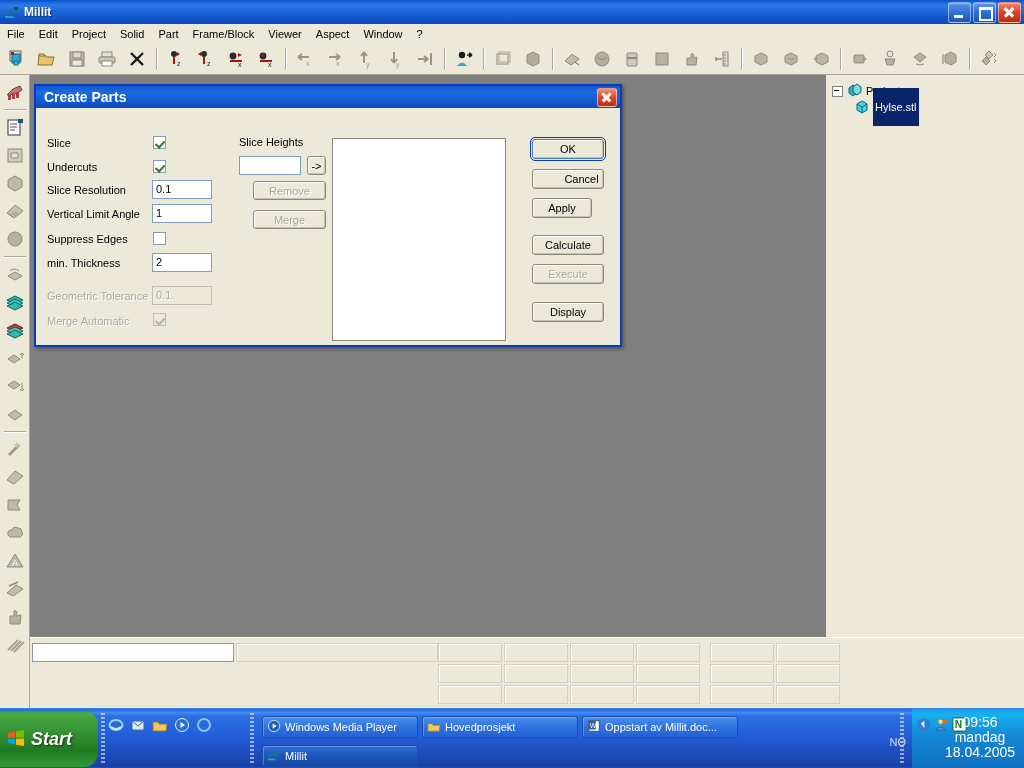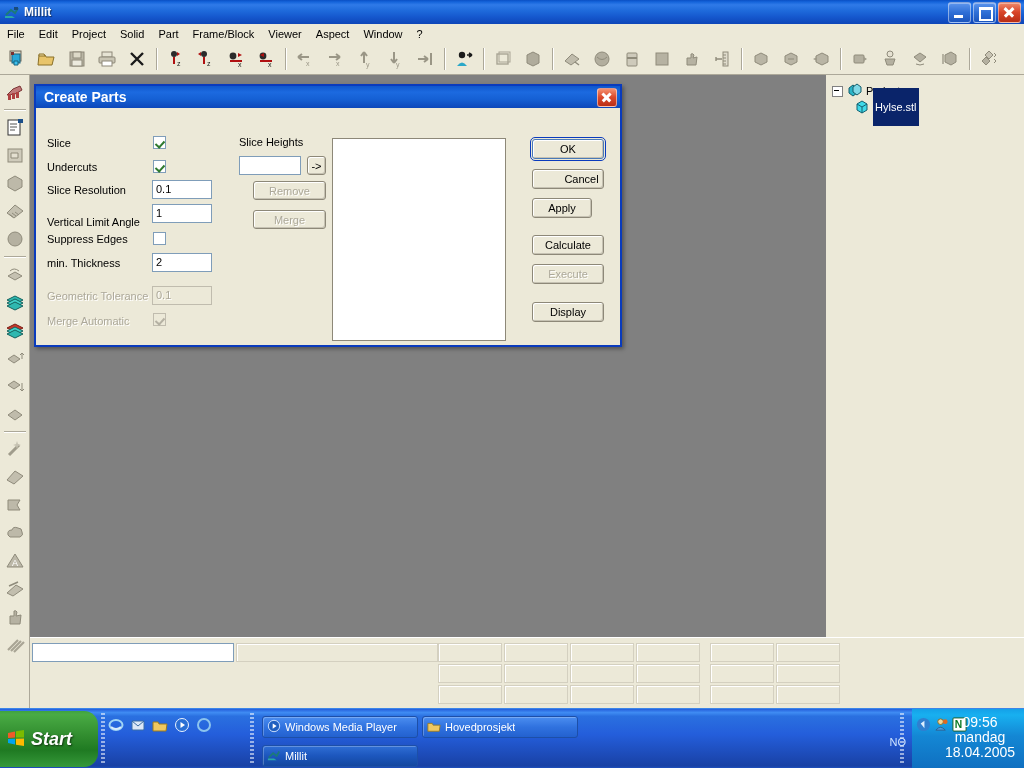--- a/index.html
+++ b/index.html
@@ -612,21 +612,21 @@
 
       <div class="f-label" style="left:11px;top:29px;">Slice</div>
       <div class="chk on" style="left:117px;top:28px;"></div>
 
       <div class="f-label" style="left:11px;top:53px;">Undercuts</div>
       <div class="chk on" style="left:117px;top:52px;"></div>
 
       <div class="f-label" style="left:11px;top:76px;">Slice Resolution</div>
       <div class="txt" style="left:116px;top:72px;width:60px;">0.1</div>
 
-      <div class="f-label" style="left:11px;top:100px;margin-top:8px;">Vertical Limit Angle</div>
+      <div class="f-label" style="left:11px;top:100px;">Vertical Limit Angle</div>
       <div class="txt" style="left:116px;top:96px;width:60px;">1</div>
 
       <div class="f-label" style="left:11px;top:125px;">Suppress Edges</div>
       <div class="chk" style="left:117px;top:124px;"></div>
 
       <div class="f-label" style="left:11px;top:149px;">min. Thickness</div>
       <div class="txt" style="left:116px;top:145px;width:60px;">2</div>
 
       <div class="f-label dis" style="left:11px;top:182px;">Geometric Tolerance</div>
       <div class="txt dis" style="left:116px;top:178px;width:60px;">0.1</div>
@@ -712,20 +712,30 @@
 
     <div class="taskbtn" style="left:422px;top:7px;width:156px;">
       <span>
         <svg width="14" height="14" viewBox="0 0 16 16">
           <path d="M1 5 L6 5 L7 7 L15 7 L14 14 L1 14 Z" fill="#f0c860" stroke="#9a7a20"></path>
         </svg>
       </span>
       <span class="tlab">Hovedprosjekt</span>
     </div>
 
+    <div class="taskbtn" style="left:582px;top:7px;width:156px;">
+      <span>
+        <svg width="14" height="14" viewBox="0 0 16 16">
+          <rect x="2" y="2" width="12" height="12" fill="#fff" stroke="#444"></rect>
+          <rect x="2" y="2" width="8" height="10" fill="#2a5fae"></rect>
+          <text x="3" y="10" font-size="8" fill="#fff" font-family="sans-serif">W</text>
+        </svg>
+      </span>
+      <span class="tlab">Oppstart av Millit.doc...</span>
+    </div>
 
     <div class="taskbtn" style="left:262px;top:36px;width:156px;background:linear-gradient(to bottom,#2f6fd6,#1c56bd 50%,#14479f);">
       <span>
         <svg width="14" height="14" viewBox="0 0 16 16">
           <path d="M2 11 L7 6 L11 9 L14 4" stroke="#1b7a7a" stroke-width="2" fill="none"></path>
           <path d="M1 12 L8 12 L11 14 L1 14 Z" fill="#2aa8a8"></path>
         </svg>
       </span>
       <span class="tlab">Millit</span>
     </div>

